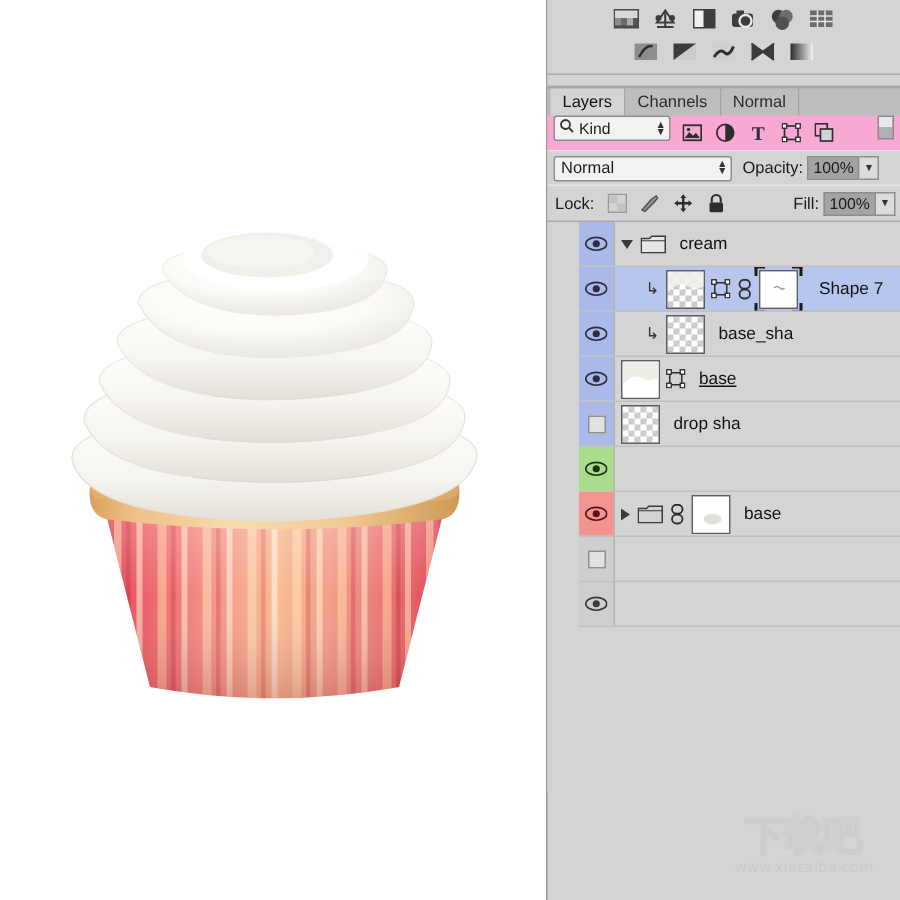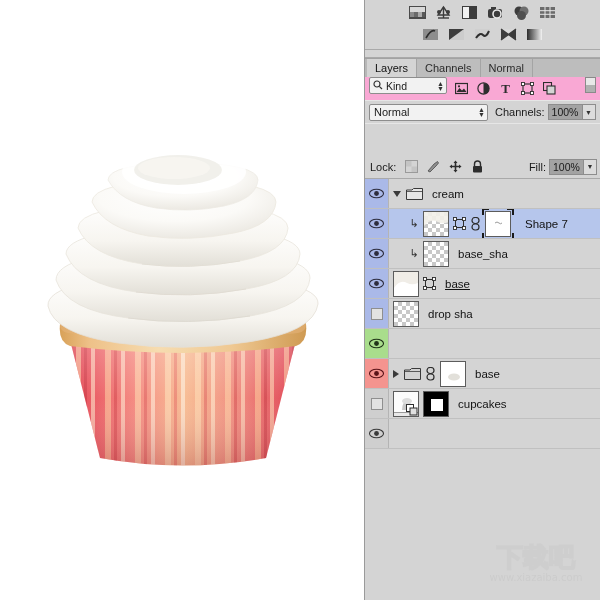--- a/index.html
+++ b/index.html
@@ -127,27 +127,26 @@
     background: #dcdcdc;
     display: flex; align-items: center; justify-content: center;
     font-size: 7px; color: #333;
   }
 
   
   .lock-row {
     display: flex; align-items: center;
     height: 23px; padding: 0 3px 0 5px;
     background: #d4d4d4;
-    margin-top: 31px;
   }
   .lock-icons { display: flex; align-items: center; gap: 9px; margin-left: 6px; }
   .lico { width: 13px; height: 13px; display: block; }
 
   
-  .layers-list { background: #d4d4d4; }
+  .layers-list { background: #d4d4d4; padding-left: 21px; }
   .layer-row {
     display: flex; align-items: center;
     height: 30px;
     border-bottom: 1px solid #c0c0c0;
     background: #d4d4d4;
     position: relative;
   }
   .layer-row.selected { background: #b6c6ec; }
   .eye-cell {
     width: 24px; height: 100%;
@@ -506,21 +505,21 @@
     <div class="panel-divider2"></div>
 
     <div class="blend-row">
       <div class="blend-select">
         <span style="flex:1">Normal</span>
         <span class="spin">
             <span>▲</span>
             <span>▼</span>
           </span>
       </div>
-      <span class="lbl">Channels:</span>
+      <span class="lbl">Opacity:</span>
       <span class="numfield">100%</span>
       <span class="numbtn">▼</span>
     </div>
 
     <div class="panel-divider2"></div>
 
     <div class="lock-row">
       <span class="lbl" style="margin-left:0">Lock:</span>
       <span class="lock-icons">
         <span class="lico">
@@ -709,44 +708,20 @@
               </svg>
           </span>
           <span class="layer-name">base</span>
         </div>
       </div>
 
       <div class="layer-row">
         <div class="eye-cell grey">
           <span class="checkbox-off"></span>
         </div>
-        <div class="row-body">
-          <span class="thumb">
-            <svg width="26" height="26" viewBox="0 0 26 26">
-              <rect width="26" height="26" fill="#fcfcfc"></rect>
-              <path d="M8 18 Q8 10 13 9 Q18 10 18 18 Z" fill="#c9c9c9"></path>
-              <ellipse cx="13" cy="9" rx="5" ry="3" fill="#dcdcdc"></ellipse>
-              <rect x="0" y="20" width="26" height="6" fill="#e8e8e8"></rect>
-              <rect x="0" y="20" width="26" height="1" fill="#9a9a9a"></rect>
-            </svg>
-            <span style="position:absolute;right:0;bottom:0;">
-              <svg width="12" height="12">
-                  <rect x="0.5" y="0.5" width="7" height="7" fill="#fff" stroke="#2d2d2d" stroke-width="1"></rect>
-                  <rect x="4" y="4" width="7" height="7" fill="#e0e0e0" stroke="#2d2d2d" stroke-width="1"></rect>
-                </svg>
-            </span>
-          </span>
-          <span class="thumb" style="background:#000">
-            <svg width="26" height="26" viewBox="0 0 26 26">
-                <rect width="26" height="26" fill="#000000"></rect>
-                <rect x="7" y="7" width="12" height="12" fill="#ffffff"></rect>
-              </svg>
-          </span>
-          <span class="layer-name">cupcakes</span>
-        </div>
       </div>
 
       <div class="layer-row">
         <div class="eye-cell grey">
           <svg width="15" height="11">
               <ellipse cx="7.5" cy="5.5" rx="7" ry="4.3" fill="none" stroke="#3a3a3a" stroke-width="1.1"></ellipse>
               <circle cx="7.5" cy="5.5" r="2.4" fill="#3a3a3a"></circle>
             </svg>
         </div>
       </div>

